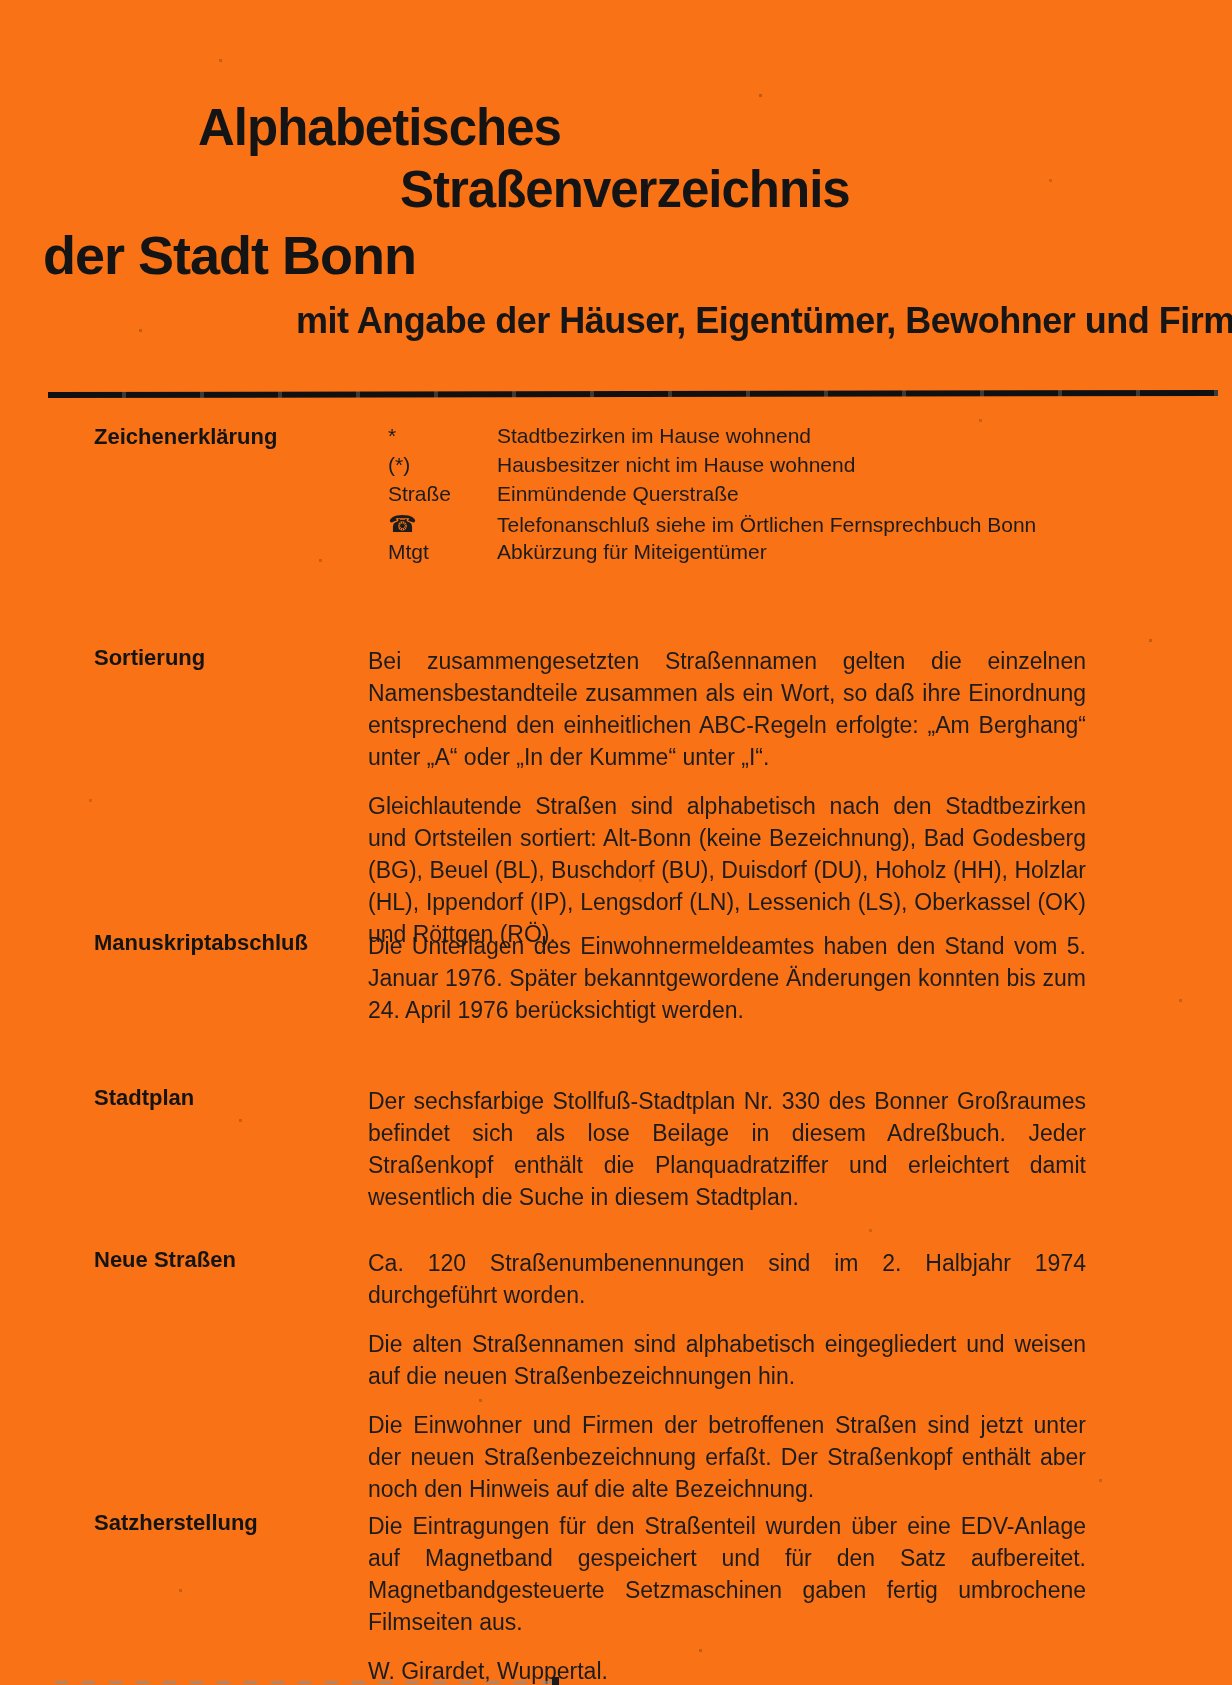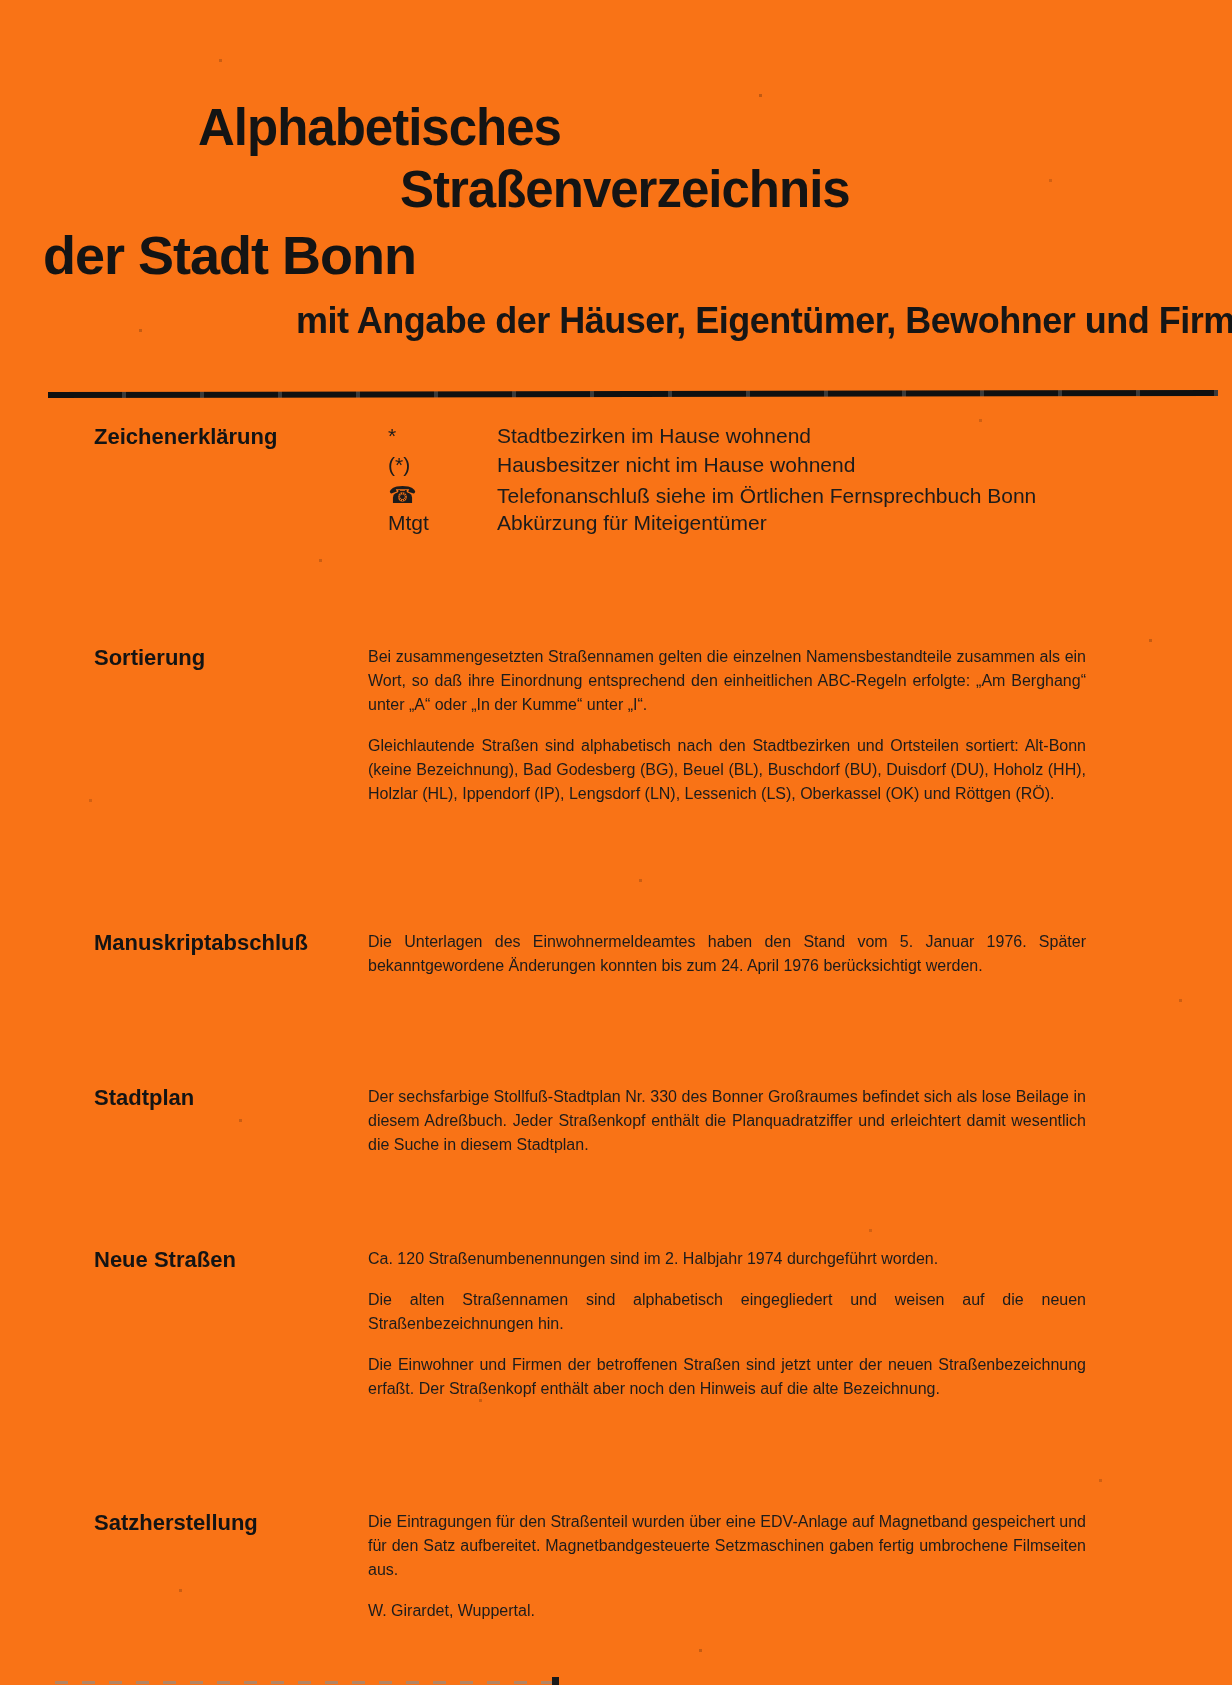--- a/index.html
+++ b/index.html
@@ -59,21 +59,21 @@
   
   .section { position: absolute; left: 0; width: 1232px; }
   .section .label {
     position: absolute; left: 55px; top: 0;
     width: 300px;
     font-size: 22px; font-weight: 700; color: #141414; margin-left: 39px;
   }
   .section .content {
     position: absolute; left: 368px; top: 0;
     width: 718px;
-    font-size: 16px; line-height: 24px;
+    font-size: 23px; line-height: 32px;
     text-align: justify;
   }
   .section .content p { margin: 0 0 17px 0; }
   .section .content p:last-child { margin-bottom: 0; }
 
   
   .legend-rows { position: absolute; left: 388px; top: 0; width: 700px; }
   .legend-row { display: flex; align-items: baseline; height: 29px; font-size: 21px; }
   .legend-row .sym {
     display: inline-block; width: 109px; flex: 0 0 109px;
@@ -112,20 +112,24 @@
   <div class="section" style="top:424px;">
     <div class="label">Zeichenerklärung</div>
     <div class="legend-rows">
       <div class="legend-row">
         <span class="sym">*</span>
         <span class="desc">Stadtbezirken im Hause wohnend</span>
       </div>
       <div class="legend-row">
         <span class="sym u">(*)</span>
         <span class="desc">Hausbesitzer nicht im Hause wohnend</span>
+      </div>
+      <div class="legend-row">
+        <span class="sym u">Straße</span>
+        <span class="desc">Einmündende Querstraße</span>
       </div>
       <div class="legend-row">
         <span class="sym phone">☎</span>
         <span class="desc">Telefonanschluß siehe im Örtlichen Fernsprechbuch Bonn</span>
       </div>
       <div class="legend-row">
         <span class="sym">Mtgt</span>
         <span class="desc">Abkürzung für Miteigentümer</span>
       </div>
     </div>

